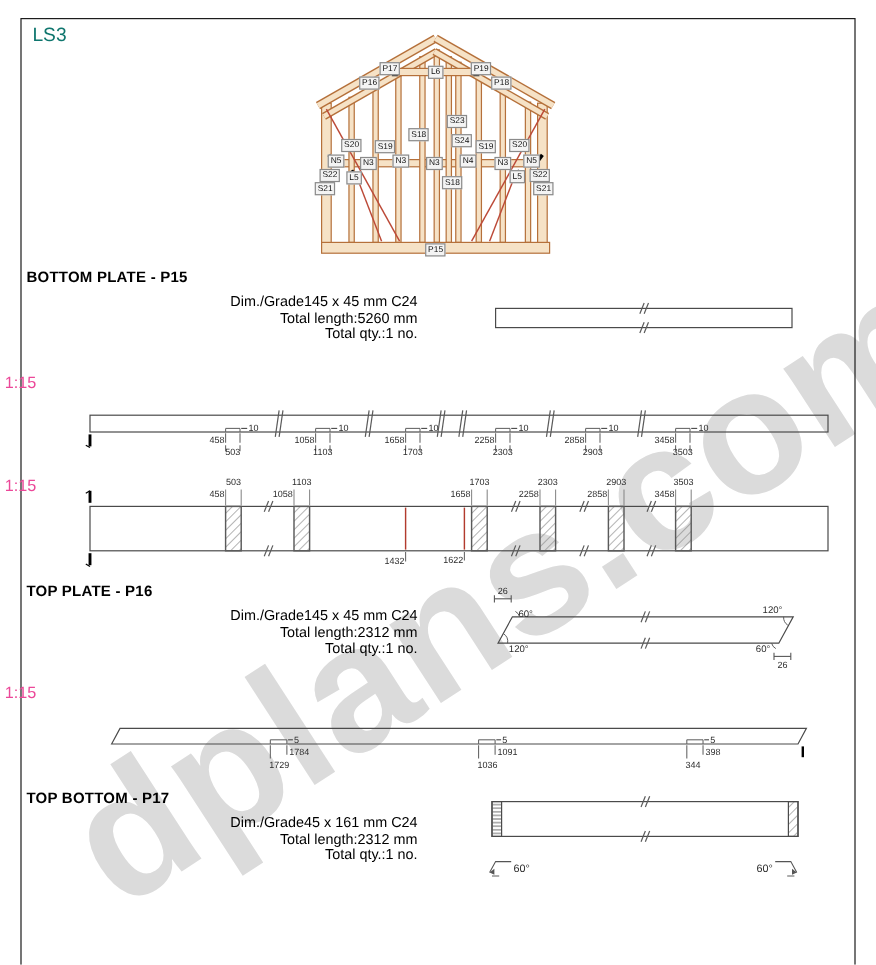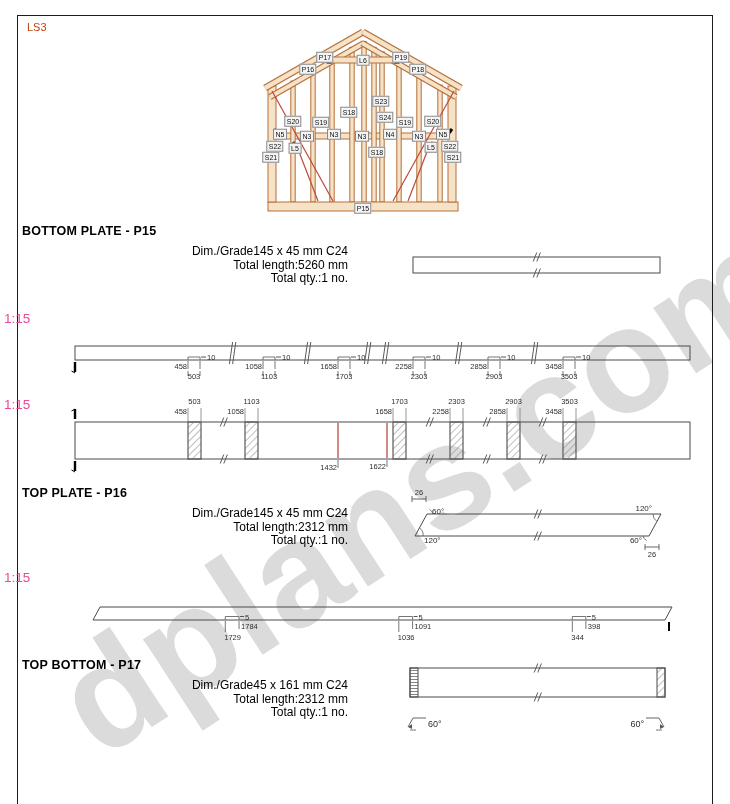--- a/index.html
+++ b/index.html
@@ -3,21 +3,21 @@
 <meta charset="utf-8">
 <style>
   html,body{margin:0;padding:0;background:#fff;}
   .page{position:relative;width:730px;height:804px;overflow:hidden;background:#fff;
         font-family:"Liberation Sans",sans-serif;}
   .watermark{position:absolute;left:10px;top:420px;width:780px;text-align:center;
         font-weight:bold;font-size:148px;color:#dbdbdb;transform:rotate(-33deg);
         white-space:nowrap;z-index:0;letter-spacing:1px;}
   .border-frame{position:absolute;left:17px;top:15px;width:694px;height:800px;
         border:1.6px solid #1c1c1c;z-index:1;}
-  .sheet-label{position:absolute;left:27px;top:21px;font-size:11px;color:#c2410c;z-index:3;}
+  .sheet-label{position:absolute;left:27px;top:21px;font-size:16px;color:#0f766e;z-index:3;}
   svg.layer{position:absolute;left:0;top:0;z-index:2;}
   .flabel{position:absolute;transform:translate(-50%,-50%);font-size:7px;line-height:7.5px;
         padding:0.5px 1.5px;background:#f4f4f4;border:1px solid #8a8a8a;color:#111;
         z-index:3;white-space:nowrap;}
   .spec{position:absolute;left:22px;width:326px;z-index:3;}
   .spec h2{margin:0;font-size:12.5px;font-weight:bold;color:#000;letter-spacing:.2px;}
   .rows{position:absolute;left:106px;top:21px;width:220px;}
   .srow{display:flex;justify-content:flex-end;font-size:12px;line-height:13.6px;color:#000;}
   .scale{position:absolute;left:4px;font-size:13.5px;color:#ec4899;z-index:3;}
   #sec-p15{top:224px;} #sec-p16{top:486px;} #sec-p17{top:658px;}

